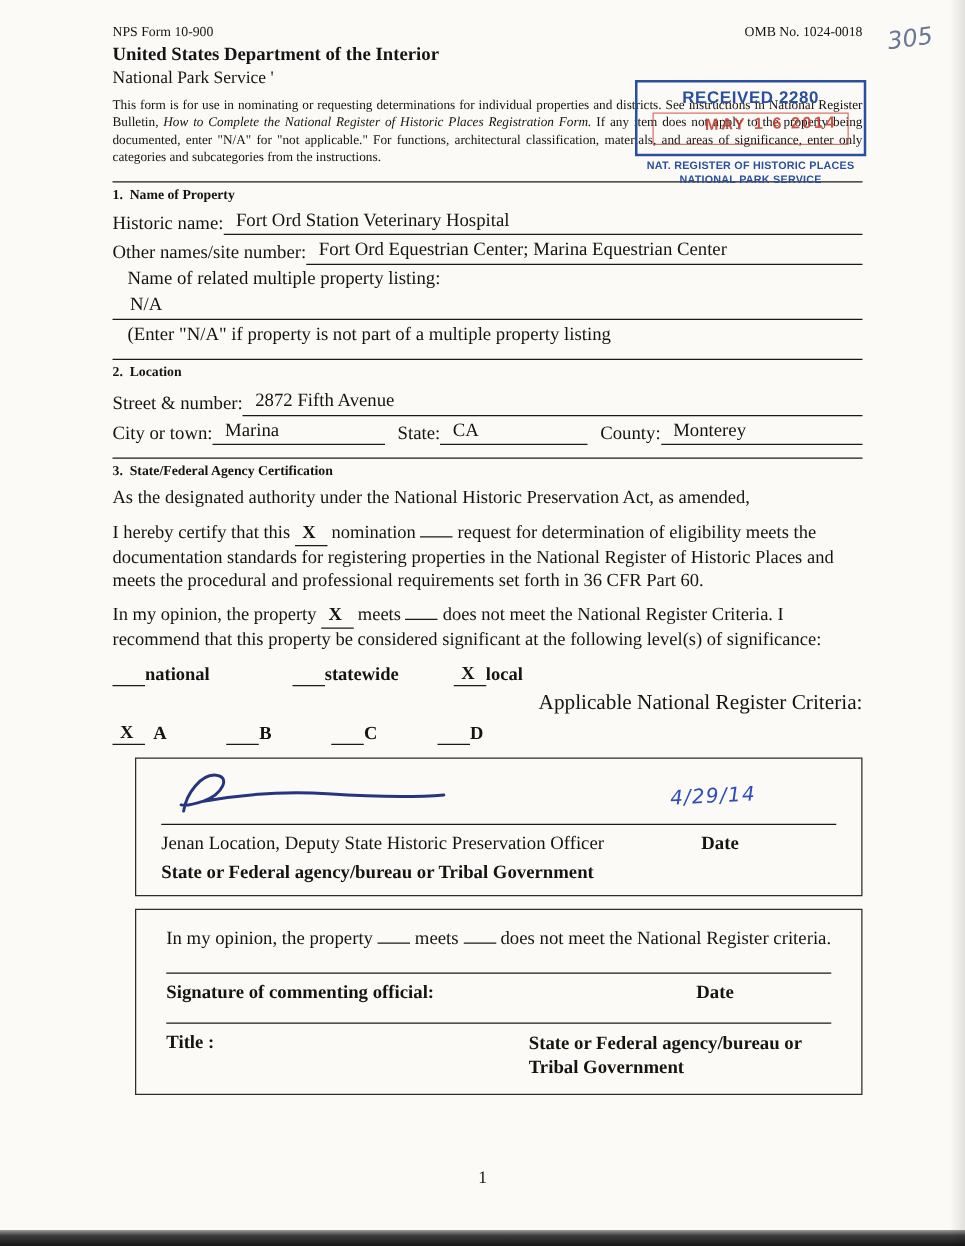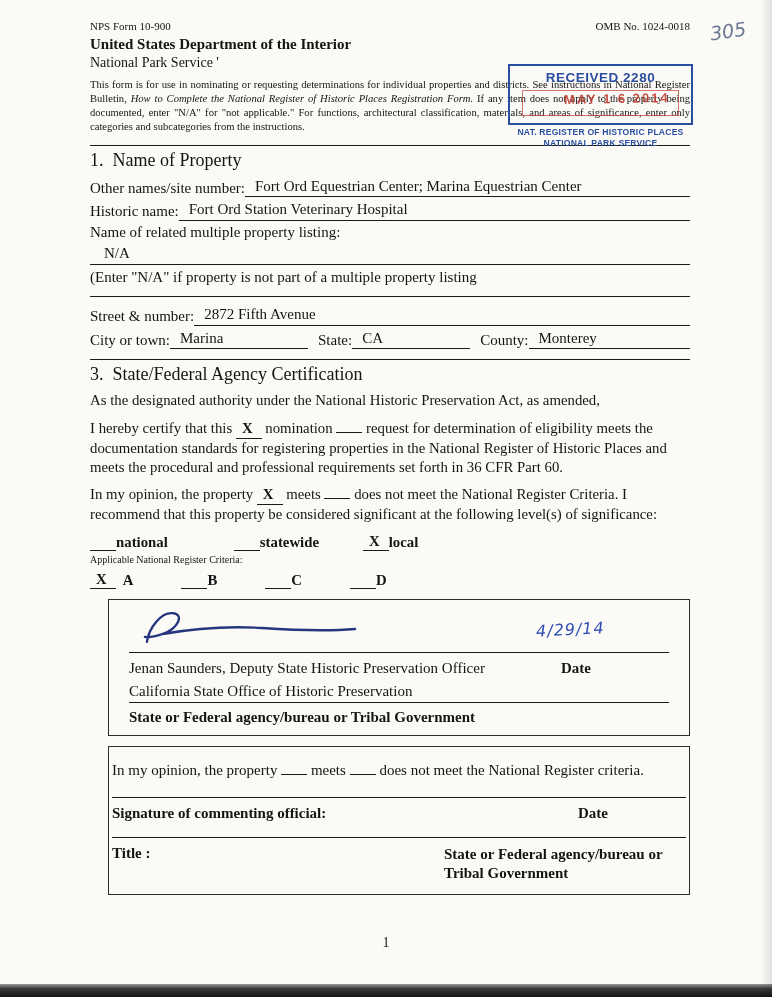--- a/index.html
+++ b/index.html
@@ -23,41 +23,41 @@
   .content { position:relative; padding:20px 82px 0 90px; }
   .top-row { display:flex; justify-content:space-between; font-size:11px; margin-bottom:3px; }
   .dept  { font-size:15px; font-weight:bold; line-height:1.25; }
   .agency{ font-size:14px; line-height:1.25; }
   .form-title { font-size:15px; font-weight:bold; line-height:1.3; margin-top:2px; }
   .instructions {
     margin-top:7px; font-size:10.6px; line-height:1.33; text-align:justify;font-family:Liberation Serif, serif;
   }
 
   .rule { border:none; border-top:1.6px solid #1a1a1a; margin:10px 0 4px; }
-  .sec-heading { font-size:18px; font-weight:normal; margin:2px 0 6px; }
+  .sec-heading { font-size:11px; font-weight:bold; margin:2px 0 6px; }
 
   .field-row { display:flex; align-items:flex-end; font-size:15px; line-height:1.25; margin:2.5px 0; }
   .lbl { white-space:nowrap; }
   .fill { flex:1; border-bottom:1.2px solid #1a1a1a; padding:0 4px 1px 10px; white-space:nowrap; }
   .fill-fixed { border-bottom:1.2px solid #1a1a1a; padding:0 4px 1px 10px; white-space:nowrap; }
   .w130{ width:138px; } .w110{ width:118px; }
   .ml8 { margin-left:10px; }
-  .note-row { font-size:15px; line-height:1.25; margin:2px 0; }
+  .note-row { font-size:15px; line-height:1.25; margin:2px 12px; }
 
   .cb-row { display:flex; align-items:center; font-size:15px; margin:8px 0 6px; }
   .cbox { width:23px; height:24px; border:1.6px solid #1a1a1a; margin-left:8px; background:transparent; }
   .cb-gap { width:64px; }
 
   .para { font-size:14.8px; line-height:1.3; margin:0 0 8px; }
   .xmark { display:inline-block; border-bottom:1.2px solid #1a1a1a; padding:0 9px 0 6px; font-weight:bold; }
   .blankline { display:inline-block; width:26px; height:13px; border-bottom:1.2px solid #1a1a1a; }
 
   .levels { display:flex; align-items:flex-end; font-weight:bold; font-size:14.8px; margin:2px 0 3px; }
   .lv-gap1{ width:66px; } .lv-gap2{ width:44px; }
-  .crit-label { font-size:10px; margin:1px 0; }
+  .crit-label { font-size:17px; margin:1px 0;text-align:right; }
   .crit-row { display:flex; align-items:flex-end; font-weight:bold; font-size:14.8px; margin:6px 0 6px; }
   .cr-gap { width:48px; }
   .crit-letter { margin-left:7px; }
 
   .sigbox {
     border:1.5px solid #2c2c2c; margin:10px 0 0 18px; width:582px;
     padding:8px 20px 9px; background:transparent;
   }
   .sig-area { position:relative; height:44px; }
   .signature { position:absolute; left:6px; top:-4px; width:228px; height:50px; }
@@ -66,21 +66,21 @@
     font-family:"DejaVu Sans", sans-serif; font-style:italic;
     font-size:16px; letter-spacing:1px; color:var(--ink-blue, #2f4db8);
     transform:rotate(-3deg);
   }
   .hline { border:none; border-top:1.3px solid #1a1a1a; margin:0 0 7px; }
   .name-row { display:flex; justify-content:space-between; align-items:flex-end; font-size:15px; margin-bottom:6px; }
   .date-lab { font-weight:bold; padding-right:78px; }
   .org-line { border-bottom:1.3px solid #1a1a1a; font-size:15px; padding-bottom:2px; margin-bottom:6px; }
   .org-label { font-weight:bold; font-size:15px; }
 
-  .box2 { margin-top:10px; padding:10px 3px 9px; }
+  .box2 { margin-top:10px; padding:10px 24px 9px; }
   .box2 .opinion2 { font-size:15px; line-height:1.3; margin:4px 0 17px; }
   .row2 { display:flex; justify-content:space-between; align-items:flex-end; font-weight:bold; font-size:15px; margin:2px 0 15px; }
   .title-row { display:flex; justify-content:space-between; margin:4px 0 2px; font-weight:bold; font-size:15px; }
   .agency-lab { width:242px; line-height:1.25; }
 
   .handwritten-code {
     position:absolute; top:20px; right:26px;
     font-family:"DejaVu Sans", sans-serif; font-style:italic;
     font-size:19px; color:#6b7894; transform:rotate(-8deg);
   }
@@ -118,34 +118,35 @@
     </div>
     <div class="dept">United States Department of the Interior</div>
     <div class="agency">National Park Service  '</div>
 
     <p class="instructions"><span>This form is for use in nominating or requesting determinations for individual properties and districts. See instructions in National Register Bulletin, </span><i>How to Complete the National Register of Historic Places Registration Form.</i><span>  If any item does not apply to the property being documented, enter "N/A" for "not applicable."  For functions, architectural classification, materials, and areas of significance, enter only categories and subcategories from the instructions.</span></p>
 
     <hr class="rule">
     <div class="sec-heading">1.&nbsp;&nbsp;Name of Property</div>
 
     <div class="field-row">
+      <span class="lbl">Historic name:</span>
+      <span class="fill">Fort Ord Station Veterinary Hospital</span>
+    </div>
+    <div class="field-row">
       <span class="lbl">Other names/site number:</span>
       <span class="fill">Fort Ord Equestrian Center; Marina Equestrian Center</span>
     </div>
-    <div class="field-row">
-      <span class="lbl">Historic name:</span>
-      <span class="fill">Fort Ord Station Veterinary Hospital</span>
-    </div>
     <div class="note-row">Name of related multiple property listing:</div>
     <div class="field-row">
       <span class="fill" style="padding-left:14px;">N/A</span>
     </div>
     <div class="note-row">(Enter "N/A" if property is not part of a multiple property listing</div>
 
     <hr class="rule">
+    <div class="sec-heading">2.&nbsp;&nbsp;Location</div>
 
     <div class="field-row" style="margin-top:8px;">
       <span class="lbl">Street &amp; number:</span>
       <span class="fill">2872 Fifth Avenue</span>
     </div>
     <div class="field-row">
       <span class="lbl">City or town:</span>
       <span class="fill-fixed w130">Marina</span>
       <span class="lbl ml8">State:</span>
       <span class="fill-fixed w110">CA</span>
@@ -203,24 +204,23 @@
 
     <div class="sigbox">
       <div class="sig-area">
         <svg class="signature" viewBox="0 0 230 50">
           <path d="M12 38 C14 24 26 8 38 9 C50 10 44 24 28 30 C19 33 14 34 10 33 M28 30 C62 24 98 22 128 24 C158 26 198 27 222 25" fill="none" stroke="#26357e" stroke-width="2.4" stroke-linecap="round"></path>
         </svg>
         <span class="hand-date">4/29/14</span>
       </div>
       <hr class="hline">
       <div class="name-row">
-        <span>Jenan Saunders, Deputy State Historic Preservation Officer</span>
+        <span>Jenan Location, Deputy State Historic Preservation Officer</span>
         <span class="date-lab">Date</span>
       </div>
-      <div class="org-line">California State Office of Historic Preservation</div>
       <div class="org-label">State or Federal agency/bureau or Tribal Government</div>
     </div>
 
     <div class="sigbox box2">
       <p class="opinion2">
         <span>In my opinion, the property</span>
         <span class="blankline"></span>
         <span>meets</span>
         <span class="blankline"></span>
         <span>does not meet the National Register criteria.</span>

